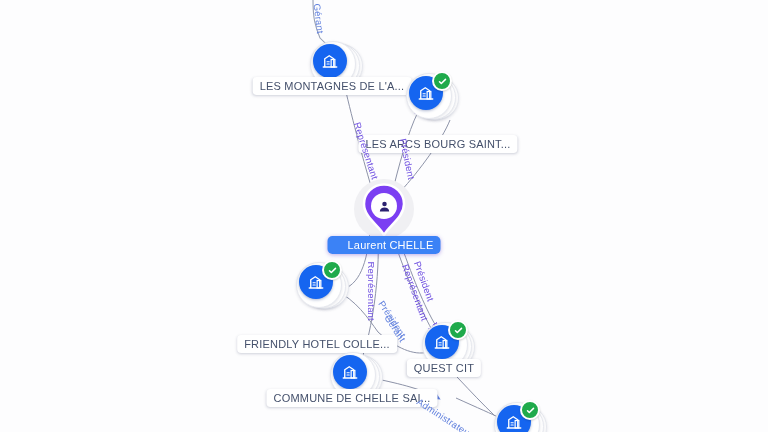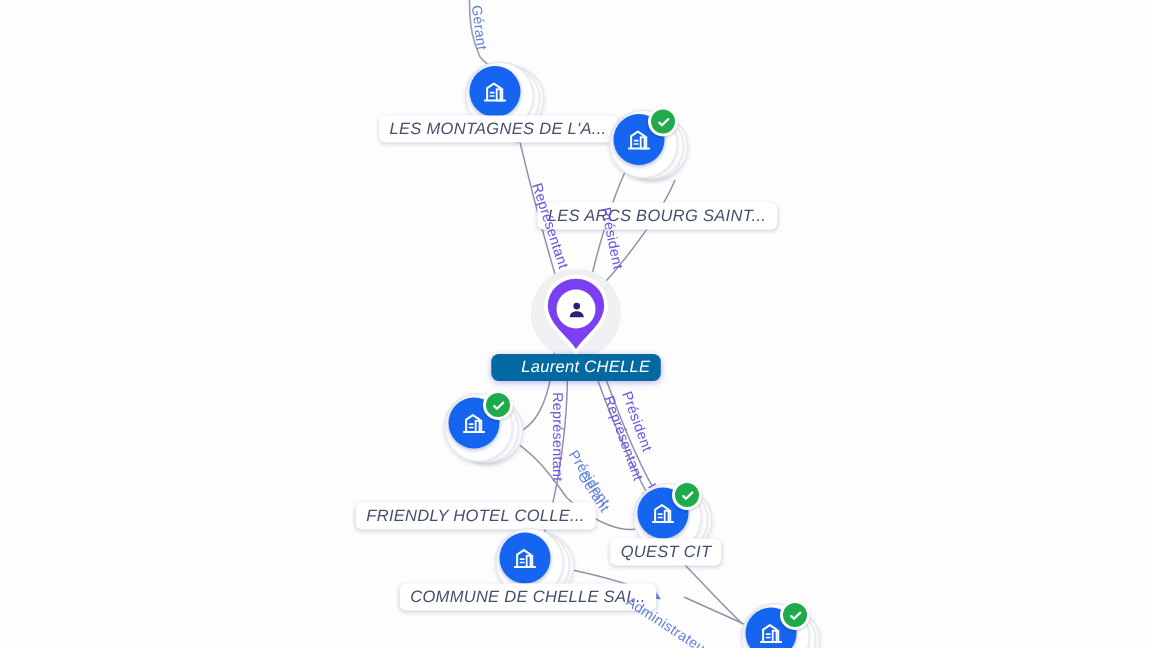--- a/index.html
+++ b/index.html
@@ -51,24 +51,23 @@
     background:#ffffff;display:flex;align-items:center;justify-content:center;
   }
 
   
   .label{
     position:absolute;transform:translate(-50%,0);
     background:#ffffff;color:#44506b;
     font-size:11px;letter-spacing:.2px;white-space:nowrap;
     padding:3px 7px;border-radius:4px;
     box-shadow:0 1px 3px rgba(40,50,90,.22);
-    font-style:italic;
   }
   .label.person{
-    background:#0369a1;color:#ffffff;border-radius:5px;
+    background:#3b82f6;color:#ffffff;border-radius:5px;
     box-shadow:0 1px 4px rgba(90,50,200,.4);
     font-size:11px;
     padding-left:20px;
   }
 
   
   .elabel{
     position:absolute;transform-origin:0 50%;
     font-size:9.5px;white-space:nowrap;letter-spacing:.2px;
   }

